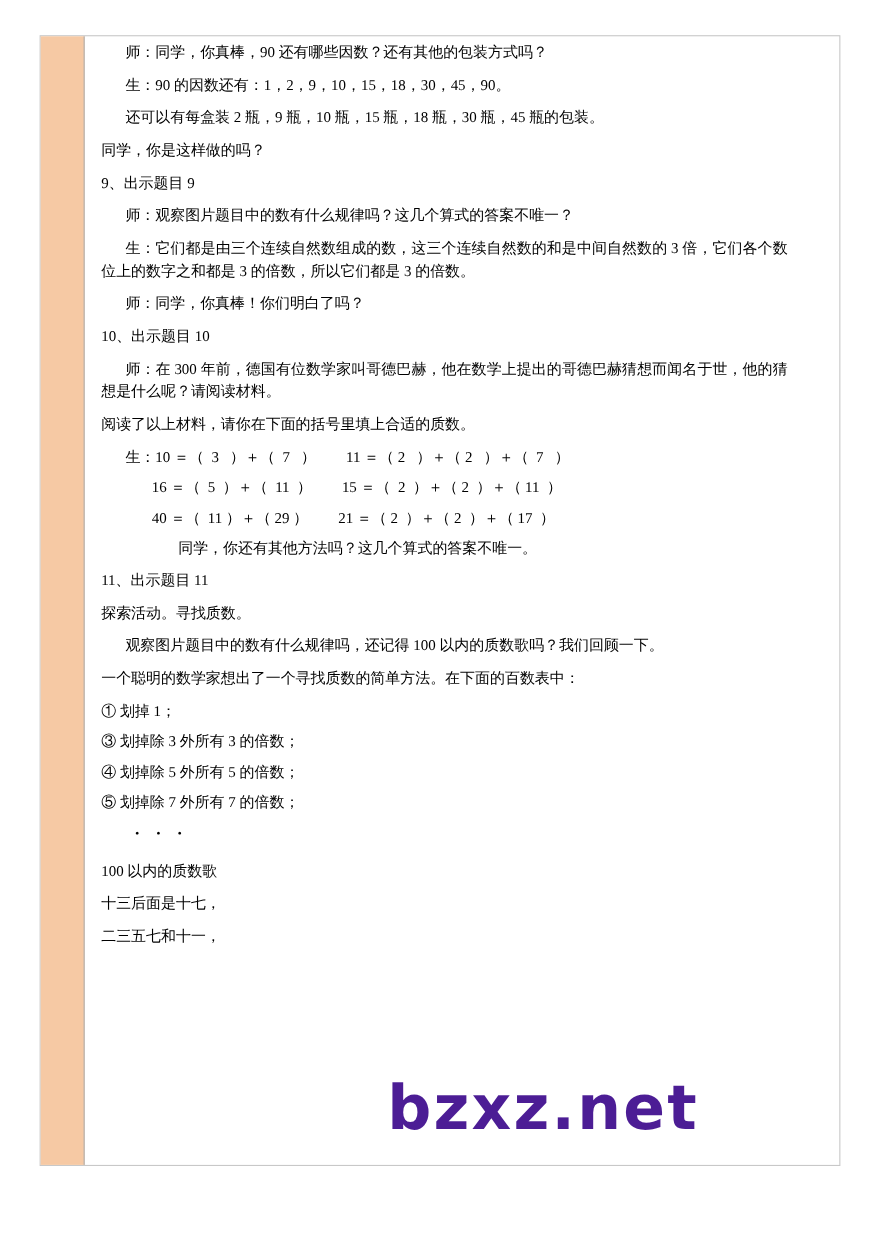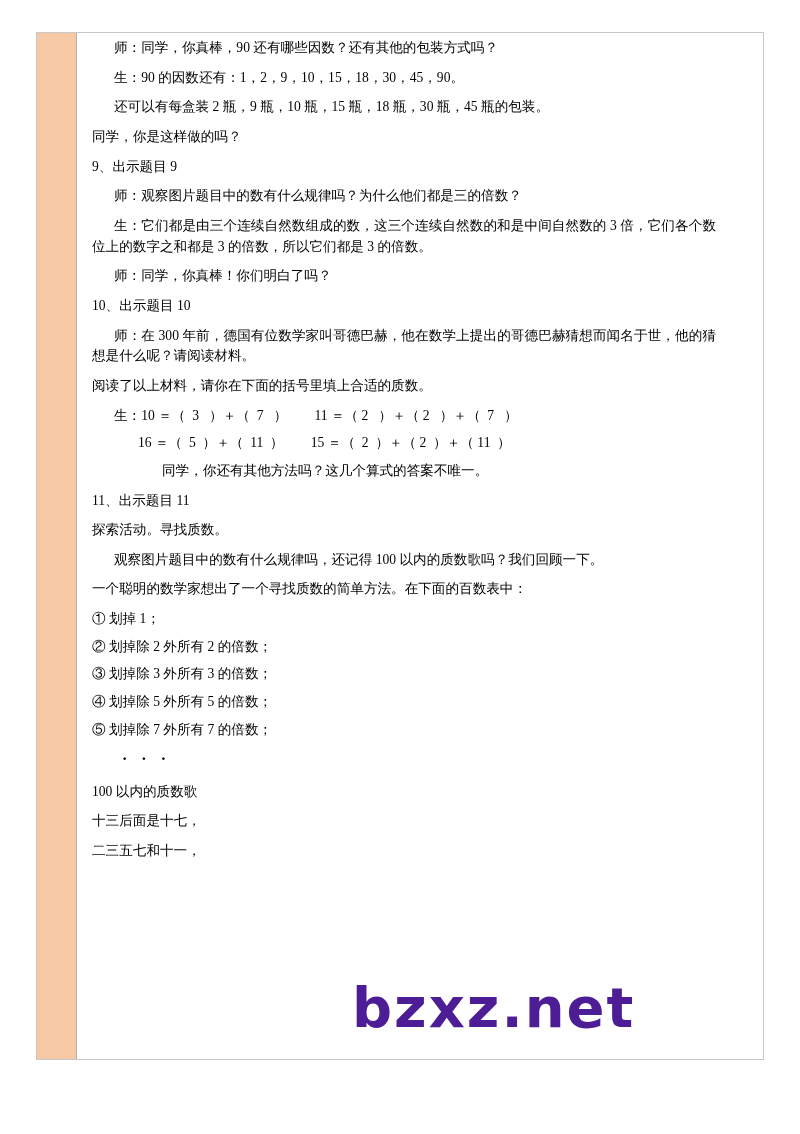--- a/index.html
+++ b/index.html
@@ -100,38 +100,38 @@
 
   <div id="left-band"></div>
 
   <div id="content">
 
     <p class="para ind2">师：同学，你真棒，90 还有哪些因数？还有其他的包装方式吗？</p>
     <p class="para ind2">生：90 的因数还有：1，2，9，10，15，18，30，45，90。</p>
     <p class="para ind2">还可以有每盒装 2 瓶，9 瓶，10 瓶，15 瓶，18 瓶，30 瓶，45 瓶的包装。</p>
     <p class="para ind1">同学，你是这样做的吗？</p>
     <p class="para ind1">9、出示题目 9</p>
-    <p class="para ind2">师：观察图片题目中的数有什么规律吗？为什么他们都是三的倍数？</p>
+    <p class="para ind2">师：观察图片题目中的数有什么规律吗？这几个算式的答案不唯一？</p>
     <p class="para ind2">生：它们都是由三个连续自然数组成的数，这三个连续自然数的和是中间自然数的 3 倍，它们各个数位上的数字之和都是 3 的倍数，所以它们都是 3 的倍数。</p>
     <p class="para ind2">师：同学，你真棒！你们明白了吗？</p>
     <p class="para ind1">10、出示题目 10</p>
     <p class="para ind2">师：在 300 年前，德国有位数学家叫哥德巴赫，他在数学上提出的哥德巴赫猜想而闻名于世，他的猜想是什么呢？请阅读材料。</p>
     <p class="para ind1">阅读了以上材料，请你在下面的括号里填上合适的质数。</p>
 
     <p class="para ind-eq tight">生：10 ＝（  3   ）＋（  7   ）　　11 ＝（ 2   ）＋（ 2   ）＋（  7   ）</p>
     <p class="para ind-eq2 tight">16 ＝（  5  ）＋（  11  ）　　15 ＝（  2  ）＋（ 2  ）＋（ 11  ）</p>
+    <p class="para ind-eq2 tight">40 ＝（  11 ）＋（ 29 ）　　21 ＝（ 2  ）＋（ 2  ）＋（ 17  ）</p>
     <p class="para ind-eq3">同学，你还有其他方法吗？这几个算式的答案不唯一。</p>
 
     <p class="para ind1">11、出示题目 11</p>
     <p class="para ind1">探索活动。寻找质数。</p>
     <p class="para ind2">观察图片题目中的数有什么规律吗，还记得 100 以内的质数歌吗？我们回顾一下。</p>
     <p class="para ind1">一个聪明的数学家想出了一个寻找质数的简单方法。在下面的百数表中：</p>
 
     <p class="para ind1 tight">① 划掉 1；</p>
-    <p class="para ind1 tight">② 划掉除 2 外所有 2 的倍数；</p>
     <p class="para ind1 tight">③ 划掉除 3 外所有 3 的倍数；</p>
     <p class="para ind1 tight">④ 划掉除 5 外所有 5 的倍数；</p>
     <p class="para ind1 tight">⑤ 划掉除 7 外所有 7 的倍数；</p>
 
     <p class="dots">· · ·</p>
 
     <p class="para ind1">100 以内的质数歌</p>
     <p class="para ind1">十三后面是十七，</p>
     <p class="para ind1">二三五七和十一，</p>
 

